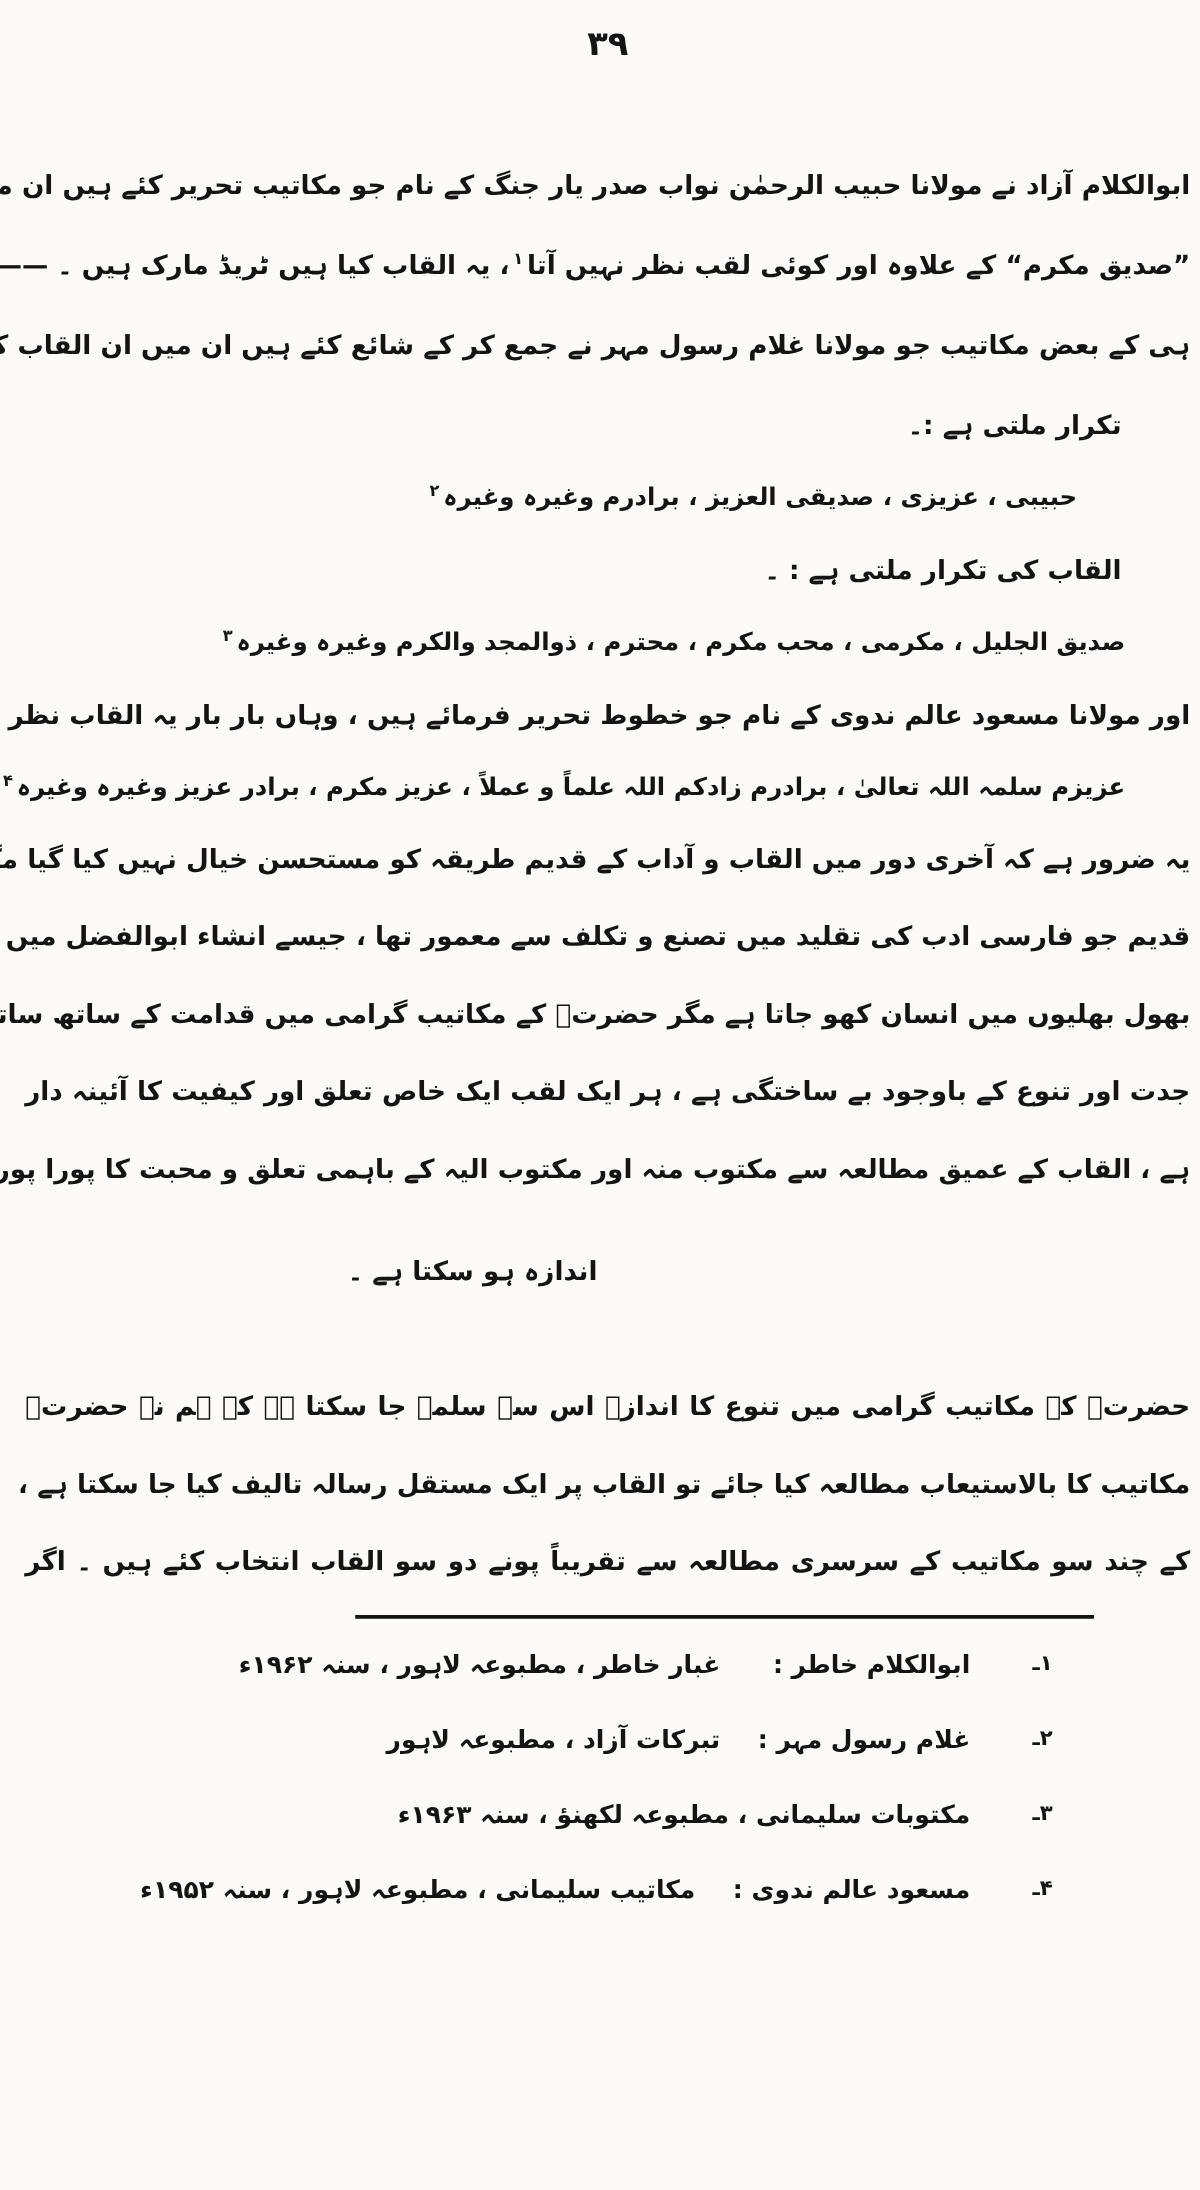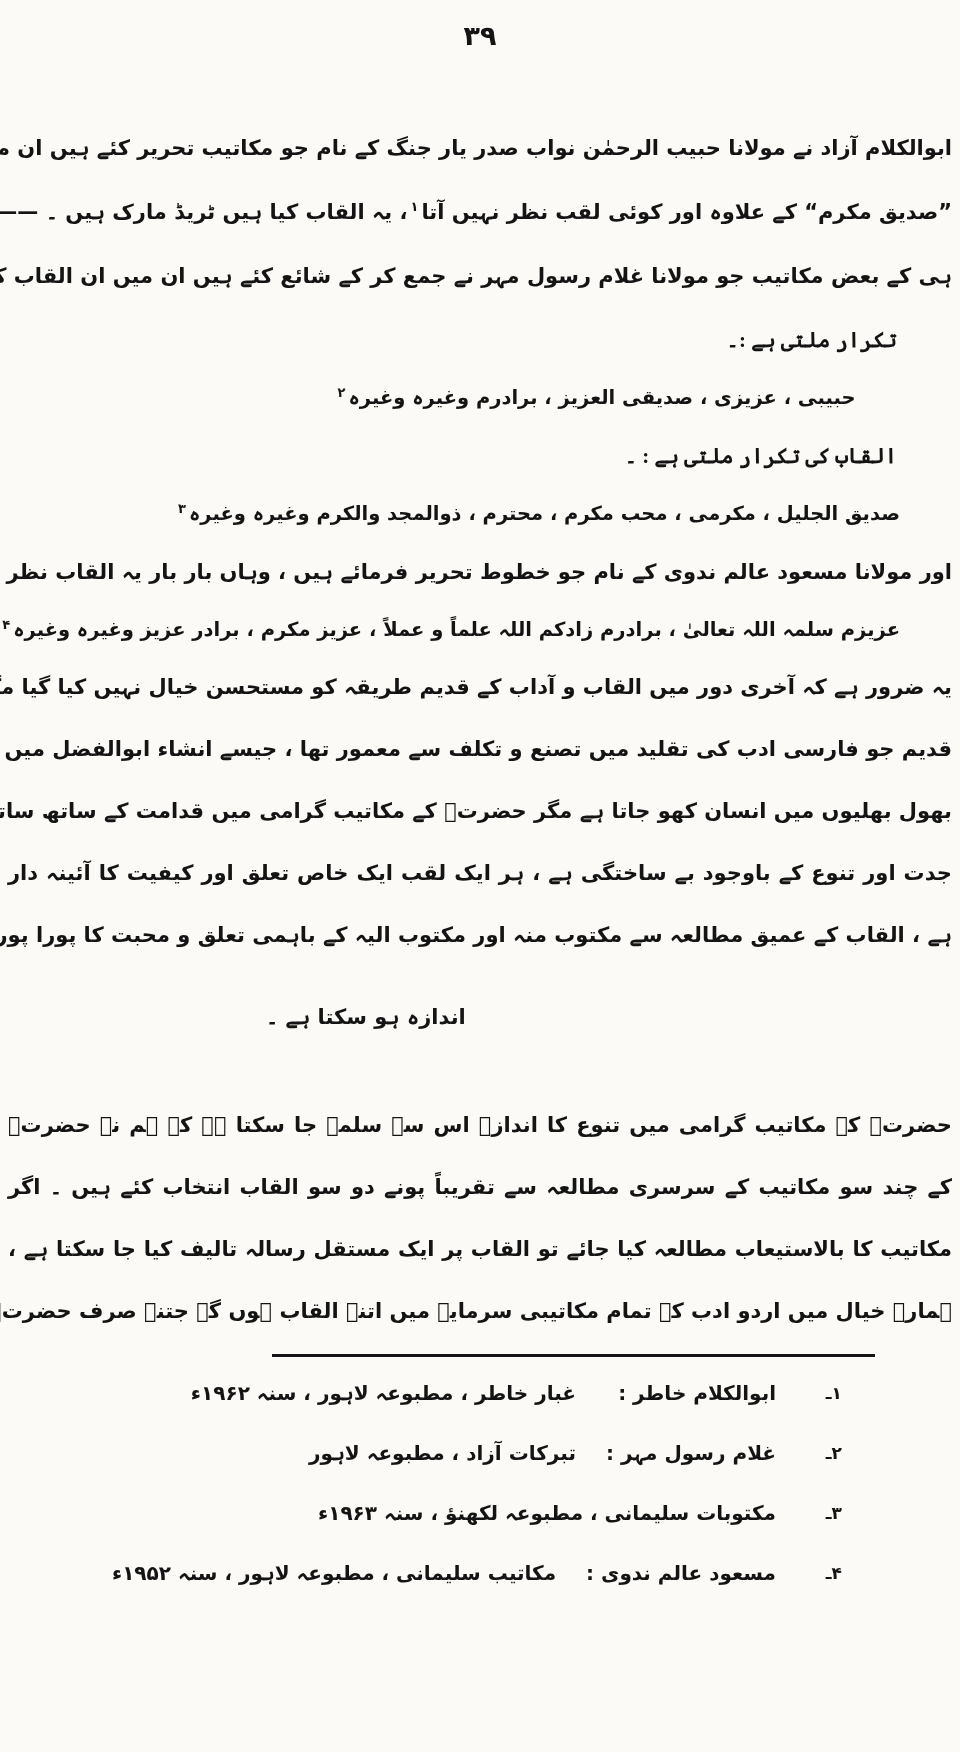--- a/index.html
+++ b/index.html
@@ -5,34 +5,34 @@
   html,body{margin:0;padding:0;}
   body{
     width:960px;height:1752px;
     background:#fbfaf6;
     color:#141414;
     font-family:"DejaVu Sans",sans-serif;
     font-weight:700;
     overflow:hidden;
     direction:rtl;
   }
-  .page{width:960px;height:1752px;padding-top:14px;box-sizing:border-box;}
+  .page{width:960px;height:1752px;padding-top:14px;box-sizing:border-box;padding-left:12px;}
   .pageno{
     height:44px;line-height:44px;text-align:center;
     font-size:27px;letter-spacing:2px;
   }
   .para{margin:0 8px;}
   .ln{
     display:block;height:64px;line-height:64px;
     font-size:21px;
     text-align:justify;text-align-last:justify;
     white-space:nowrap;
   }
   .p4 .ln,.p5 .ln{height:62px;line-height:62px;}
-  .short-r{text-align:right;text-align-last:right;padding-right:55px;font-family:Liberation Serif, serif;}
+  .short-r{text-align:right;text-align-last:right;padding-right:55px;}
   .short-r2{text-align:right;text-align-last:right;padding-right:85px;}
   .short-l{text-align:left;text-align-last:left;padding-left:258px;}
   .quote{
     height:52px;line-height:52px;
     margin:0 60px 0 290px;
     font-size:19.5px;
     text-align:right;text-align-last:center;
     white-space:nowrap;
   }
   sup.fnref{
@@ -89,23 +89,22 @@
     <div class="ln">یہ ضرور ہے کہ آخری دور میں القاب و آداب کے قدیم طریقہ کو مستحسن خیال نہیں کیا گیا مگر وہ طرزِ</div>
     <div class="ln">قدیم جو فارسی ادب کی تقلید میں تصنع و تکلف سے معمور تھا ، جیسے انشاء ابوالفضل میں القاب کی</div>
     <div class="ln">بھول بھلیوں میں انسان کھو جاتا ہے مگر حضرتؒ کے مکاتیب گرامی میں قدامت کے ساتھ ساتھ</div>
     <div class="ln">جدت اور تنوع کے باوجود بے ساختگی ہے ، ہر ایک لقب ایک خاص تعلق اور کیفیت کا آئینہ دار</div>
     <div class="ln">ہے ، القاب کے عمیق مطالعہ سے مکتوب منہ اور مکتوب الیہ کے باہمی تعلق و محبت کا پورا پورا</div>
     <div class="ln short-l mt-l6">اندازہ ہو سکتا ہے ۔</div>
   </div>
 
   <div class="para p5">
     <div class="ln">حضرتؒ کے مکاتیب گرامی میں تنوع کا اندازہ اس سے سلمہ جا سکتا ہے کہ ہم نے حضرتؒ</div>
+    <div class="ln">مکاتیب کا بالاستیعاب مطالعہ کیا جائے تو القاب پر ایک مستقل رسالہ تالیف کیا جا سکتا ہے ،</div>
     <div class="ln">کے چند سو مکاتیب کے سرسری مطالعہ سے تقریباً پونے دو سو القاب انتخاب کئے ہیں ۔ اگر</div>
-    <div class="ln">مکاتیب کا بالاستیعاب مطالعہ کیا جائے تو القاب پر ایک مستقل رسالہ تالیف کیا جا سکتا ہے ،</div>
-    <div class="ln">ہمارے خیال میں اردو ادب کے تمام مکاتیبی سرمایہ میں اتنے القاب ہوں گے جتنے صرف حضرتؒ</div>
   </div>
 
   <div class="fnsep"></div>
 
   <div class="fns">
     <div class="fn">
       <span class="fn-marker">۱ـ</span>
       <span class="fn-author">ابوالکلام خاطر :</span>
       <span class="fn-detail">غبار خاطر ، مطبوعہ لاہور ، سنہ ۱۹۶۲ء</span>
     </div>

